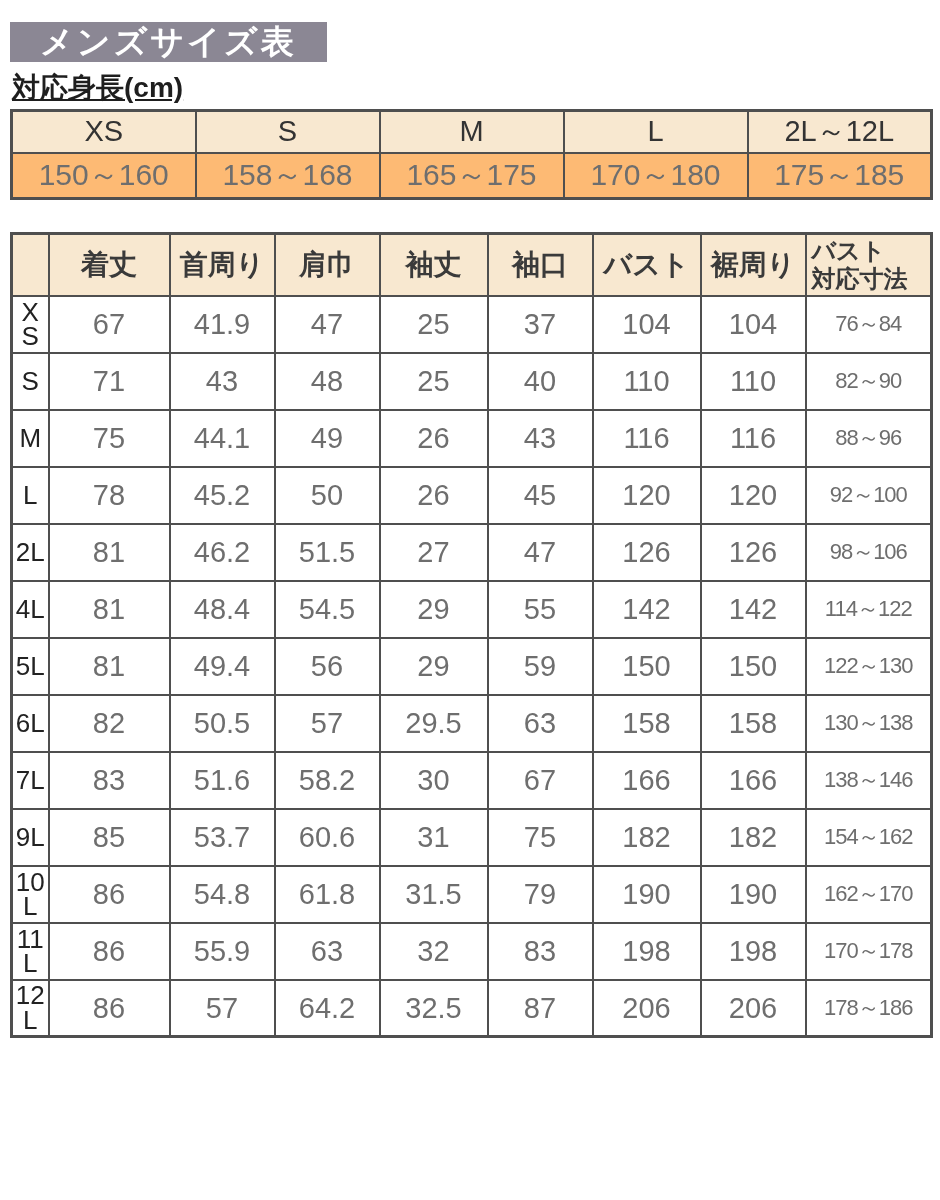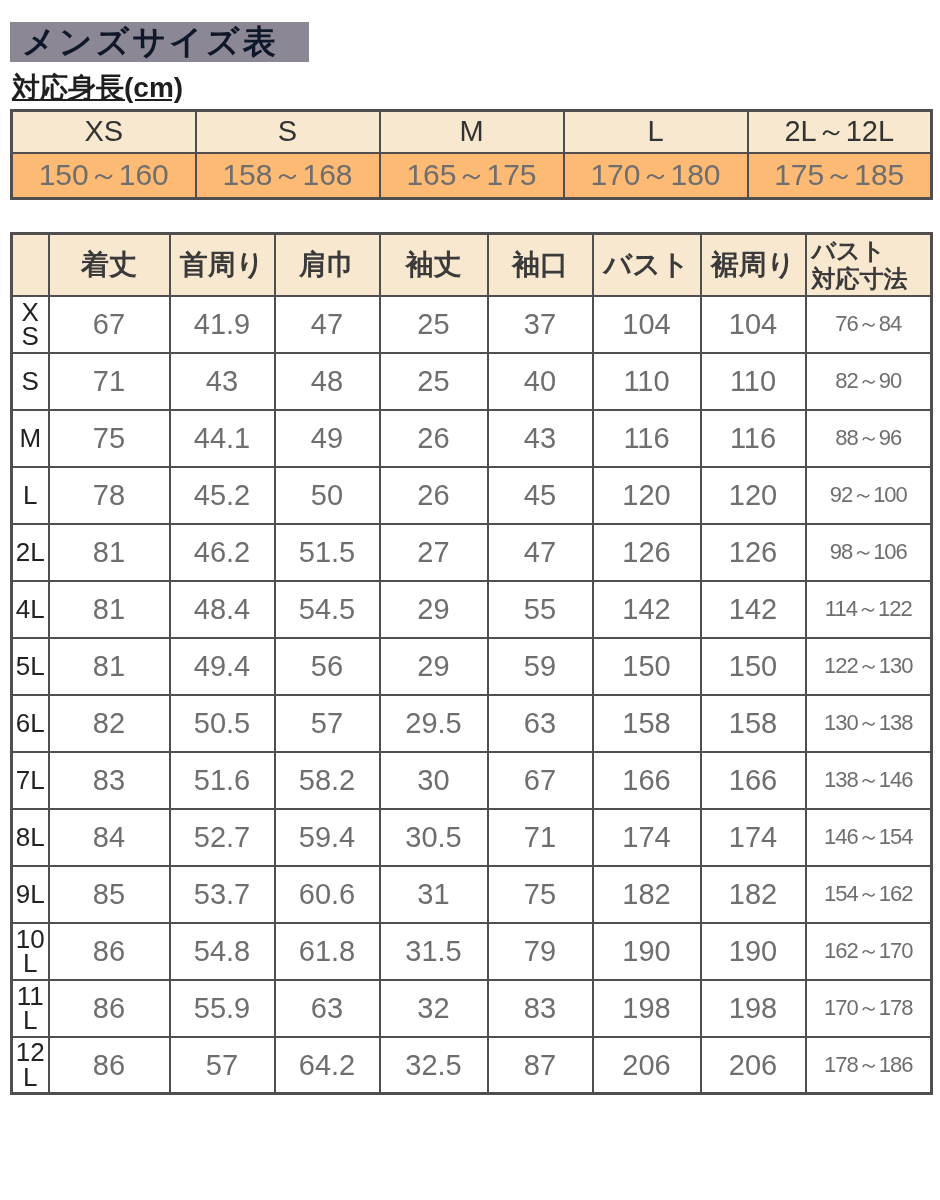--- a/index.html
+++ b/index.html
@@ -13,27 +13,27 @@
     width: 940px;
     height: 1200px;
     padding: 22px 10px 0 10px;
     background: #ffffff;
   }
 
   
   .title-bar {
     display: inline-block;
     background: #8b8794;
-    color: #0f172a;
+    color: #ffffff;
     font-size: 33px;
     font-weight: bold;
     letter-spacing: 3px;
     line-height: 40px;
     height: 40px;
-    padding: 0 30px 0 12px;
+    padding: 0 30px 0 30px;
     vertical-align: top;
   }
 
   
   .height-label {
     font-size: 28px;
     font-weight: bold;
     color: #1e1e1e;
     margin: 11px 0 5px 2px;
     line-height: 1.1;
@@ -263,31 +263,20 @@
           <td>83</td>
           <td>51.6</td>
           <td>58.2</td>
           <td>30</td>
           <td>67</td>
           <td>166</td>
           <td>166</td>
           <td class="range-cell">138～146</td>
         </tr>
         <tr>
-          <th>8L</th>
-          <td>84</td>
-          <td>52.7</td>
-          <td>59.4</td>
-          <td>30.5</td>
-          <td>71</td>
-          <td>174</td>
-          <td>174</td>
-          <td class="range-cell">146～154</td>
-        </tr>
-        <tr>
           <th>9L</th>
           <td>85</td>
           <td>53.7</td>
           <td>60.6</td>
           <td>31</td>
           <td>75</td>
           <td>182</td>
           <td>182</td>
           <td class="range-cell">154～162</td>
         </tr>

